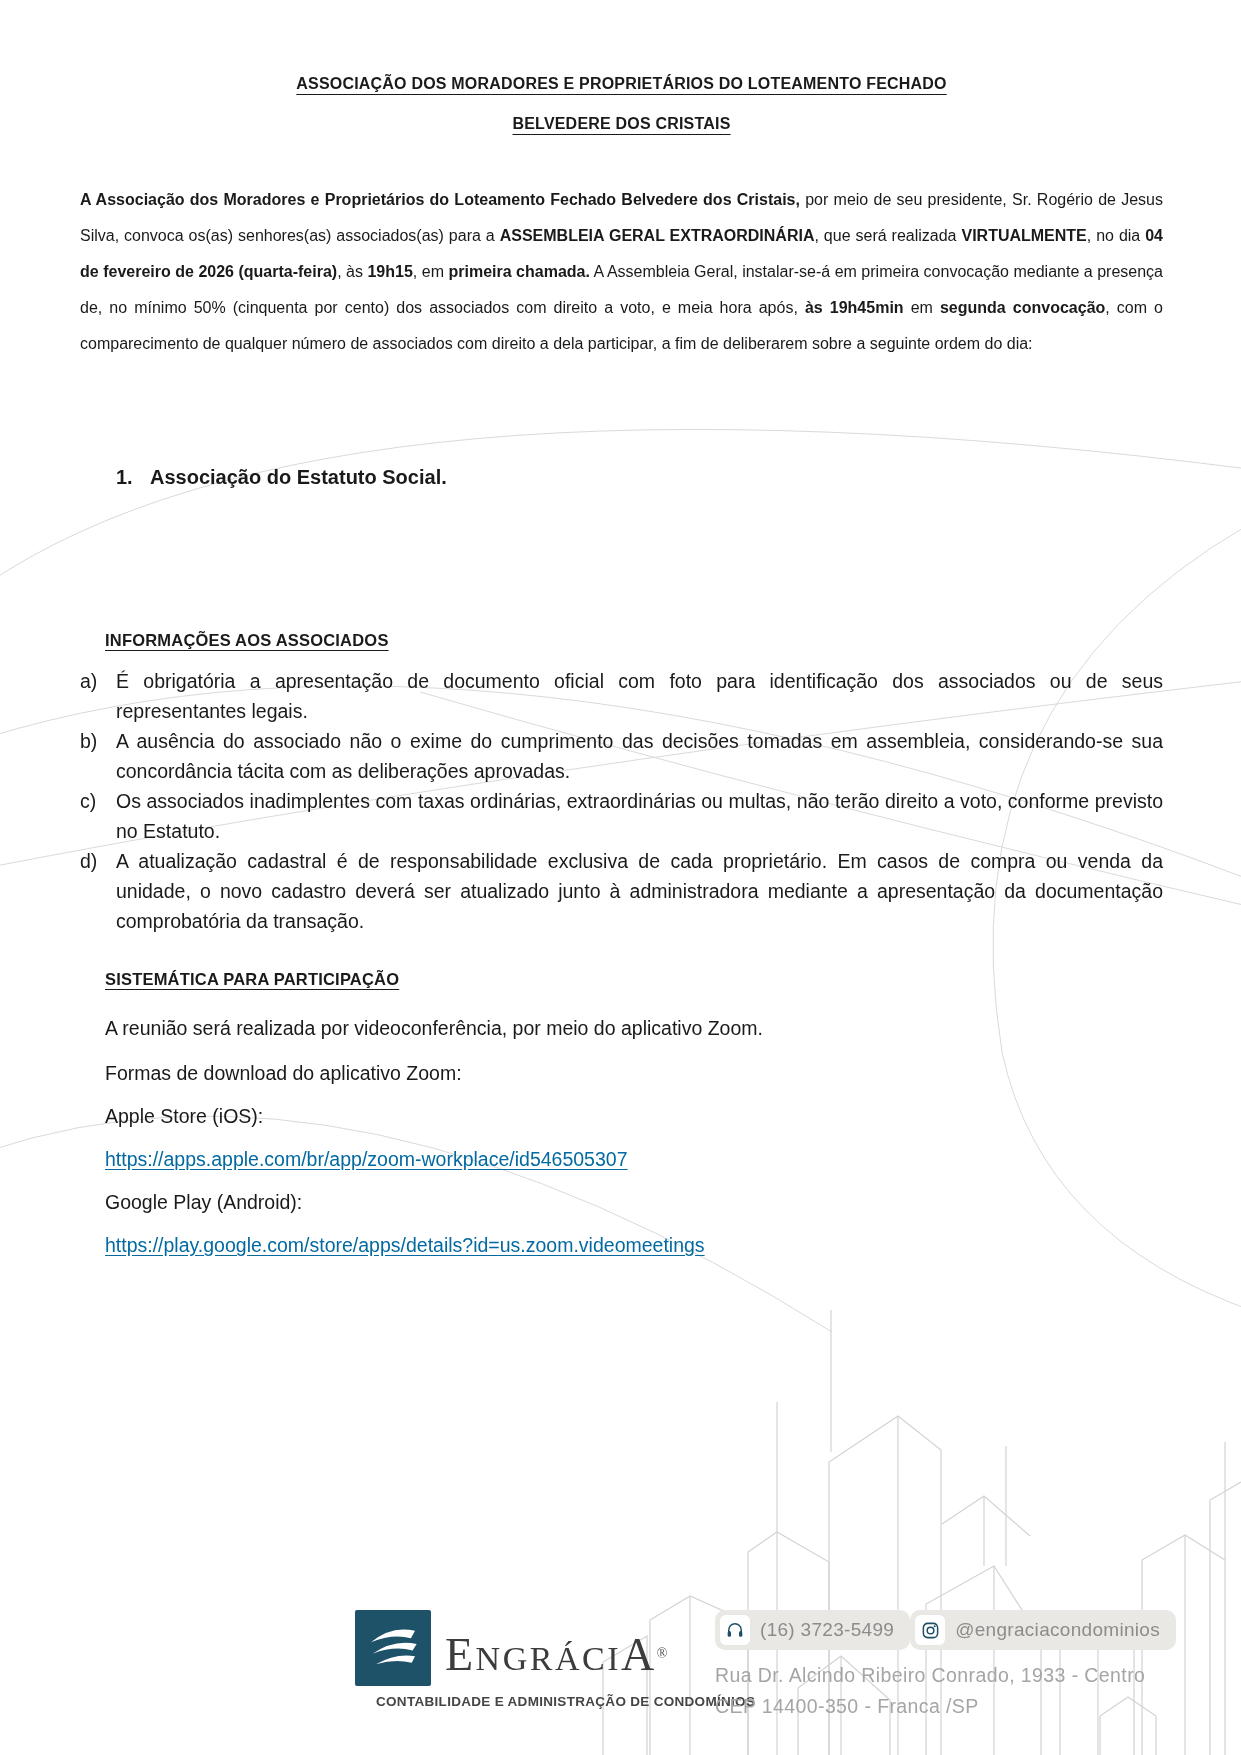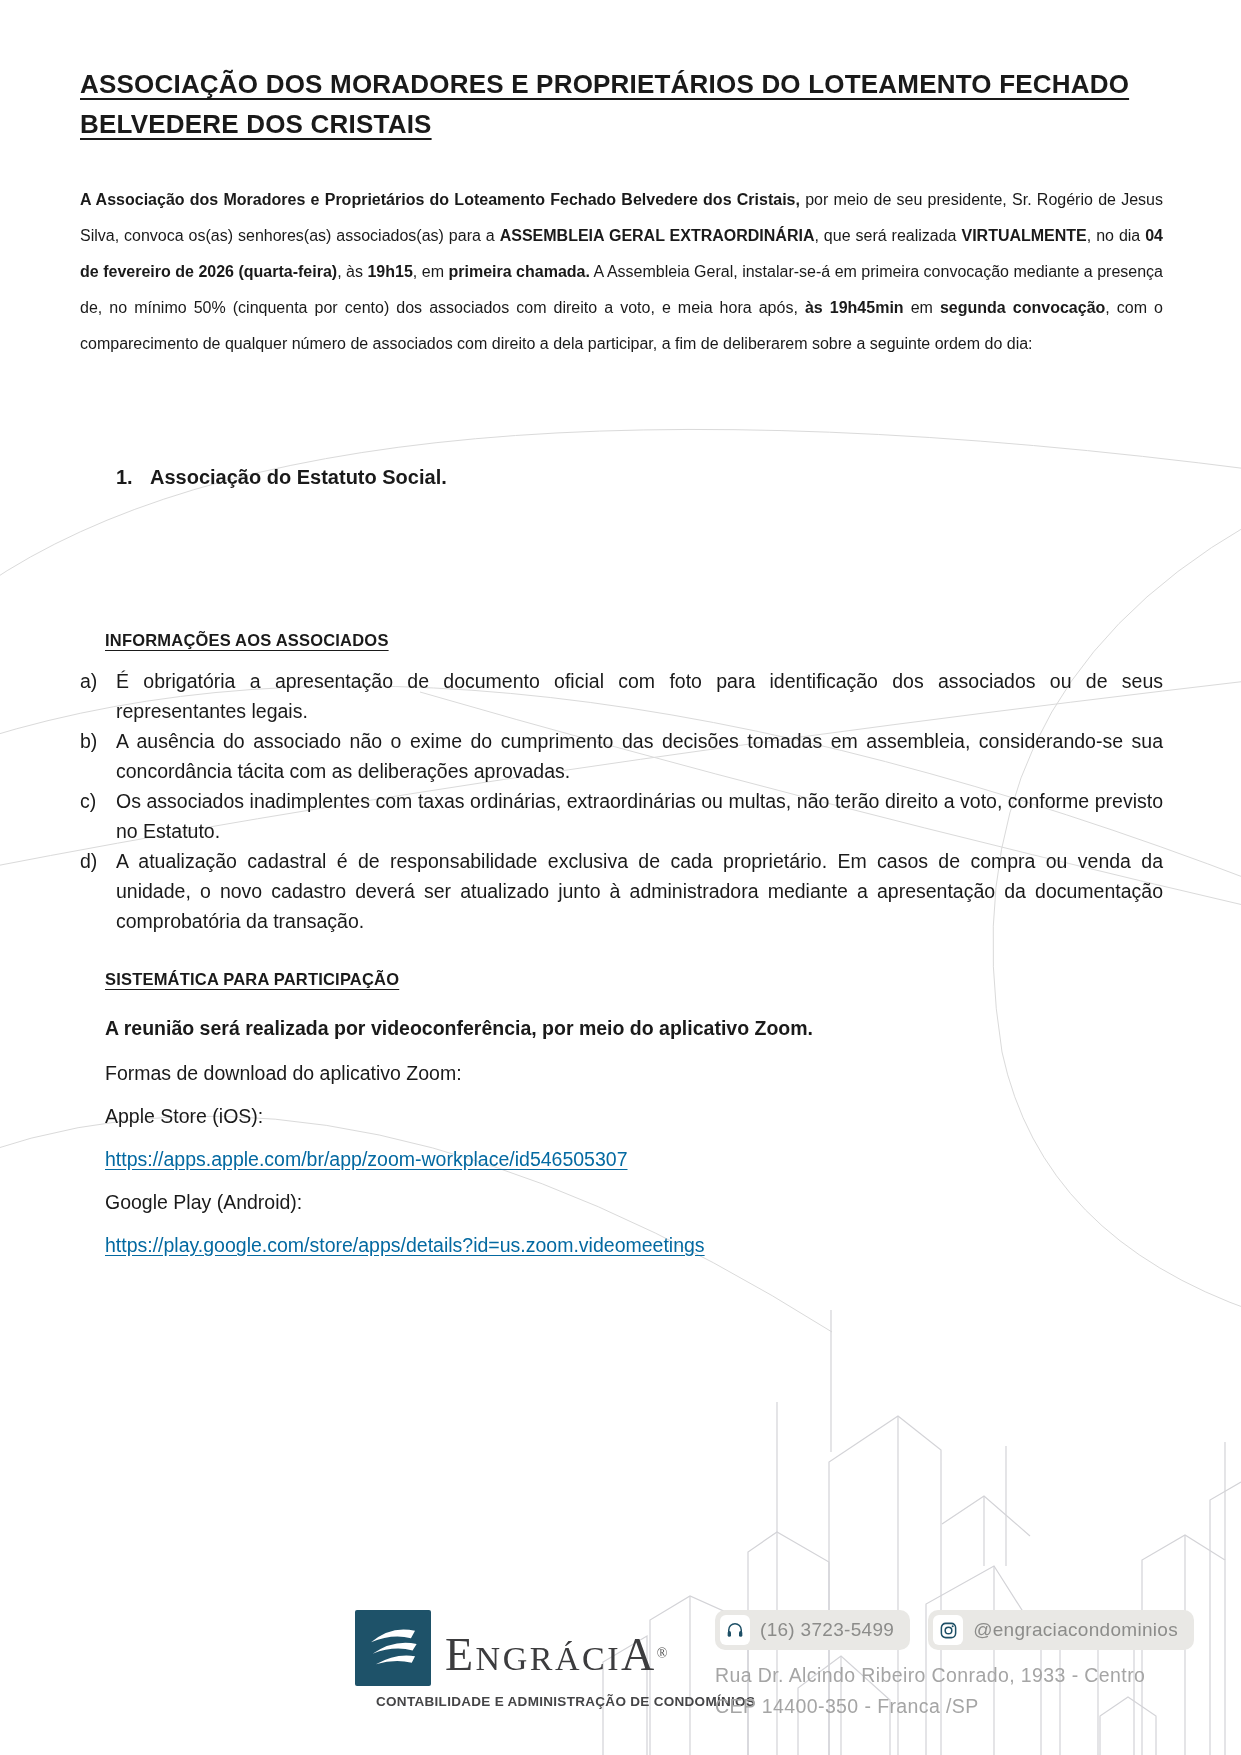--- a/index.html
+++ b/index.html
@@ -5,21 +5,21 @@
   html,body{margin:0;padding:0;background:#e8e8e8;}
   .page{
     position:relative;width:1241px;height:1755px;margin:0 auto;
     background:#ffffff;overflow:hidden;
     font-family:"Liberation Sans", sans-serif;color:#1a1a1a;
   }
   .bg-art{position:absolute;left:0;top:0;z-index:1;pointer-events:none;}
   .content{position:absolute;inset:0;z-index:2;padding:64px 78px 0 80px;box-sizing:border-box;}
 
   .doc-title{
-    text-align:left;font-size:26px;font-weight:bold;line-height:40px;
+    text-align:center;font-size:16px;font-weight:bold;line-height:40px;
     letter-spacing:.2px;
   }
   .doc-title .tline{text-decoration:underline;text-underline-offset:5px;}
   .doc-subtitle{
     margin-top:58px;text-align:center;font-size:21.5px;font-weight:bold;
     text-decoration:underline;text-underline-offset:5px;
   }
   .intro{
     margin-top:38px;font-size:16px;line-height:36px;text-align:justify;
   }
@@ -30,21 +30,21 @@
     margin-left:25px;font-size:16.5px;font-weight:bold;
     text-decoration:underline;text-underline-offset:4px;letter-spacing:.2px;
   }
   .info-heading{margin-top:142px;}
   .info-list{margin-top:16px;}
   .abc-item{display:flex;font-size:19.5px;line-height:30px;}
   .abc-item .lbl{flex:0 0 36px;}
   .abc-item .txt{flex:1;text-align:justify;}
 
   .sist-heading{margin-top:34px;}
-  .sist-bold{margin-top:28px;margin-left:25px;font-weight:bold;font-size:19.5px;}
+  .sist-bold{margin-top:28px;margin-left:25px;font-weight:normal;font-size:19.5px;}
   .dl-block{margin-top:18px;margin-left:25px;font-size:19.5px;}
   .dl-line{margin-bottom:13px;line-height:30px;}
   .dl-link{display:block;margin-bottom:13px;line-height:30px;color:#0369a1;text-decoration:underline;text-underline-offset:3px;}
 
   .footer{
     position:absolute;left:80px;right:56px;top:1610px;z-index:3;
     display:flex;justify-content:flex-end;align-items:flex-start;
   }
   .logo-block{width:360px;}
   .logo-row{display:flex;align-items:flex-end;gap:14px;}
@@ -58,21 +58,21 @@
     padding-bottom:8px;
   }
   .brand .big{font-size:46px;}
   .brand sup{font-size:14px;letter-spacing:0;color:#555;}
   .logo-caption{
     margin-top:8px;font-size:13.5px;font-weight:bold;color:#454547;letter-spacing:.3px;
     white-space:nowrap;
     margin-left:21px;
   }
   .contact-block{width:470px;}
-  .pills{display:flex;gap:18px;margin-bottom:10px;}
+  .pills{display:flex;margin-bottom:10px;}
   .pill{
     background:#e9e8e5;border-radius:10px;height:40px;box-sizing:border-box;
     padding:5px 16px 5px 5px;display:flex;align-items:center;gap:10px;
   }
   .icon-box{
     width:30px;height:30px;background:#fff;border-radius:6px;flex:0 0 auto;
     display:flex;align-items:center;justify-content:center;
   }
   .pill-text{color:#8c8c8a;font-size:19px;white-space:nowrap;letter-spacing:.3px;}
   .addr{color:#a5a5a5;font-size:19.5px;line-height:31px;letter-spacing:.4px;white-space:nowrap;}

